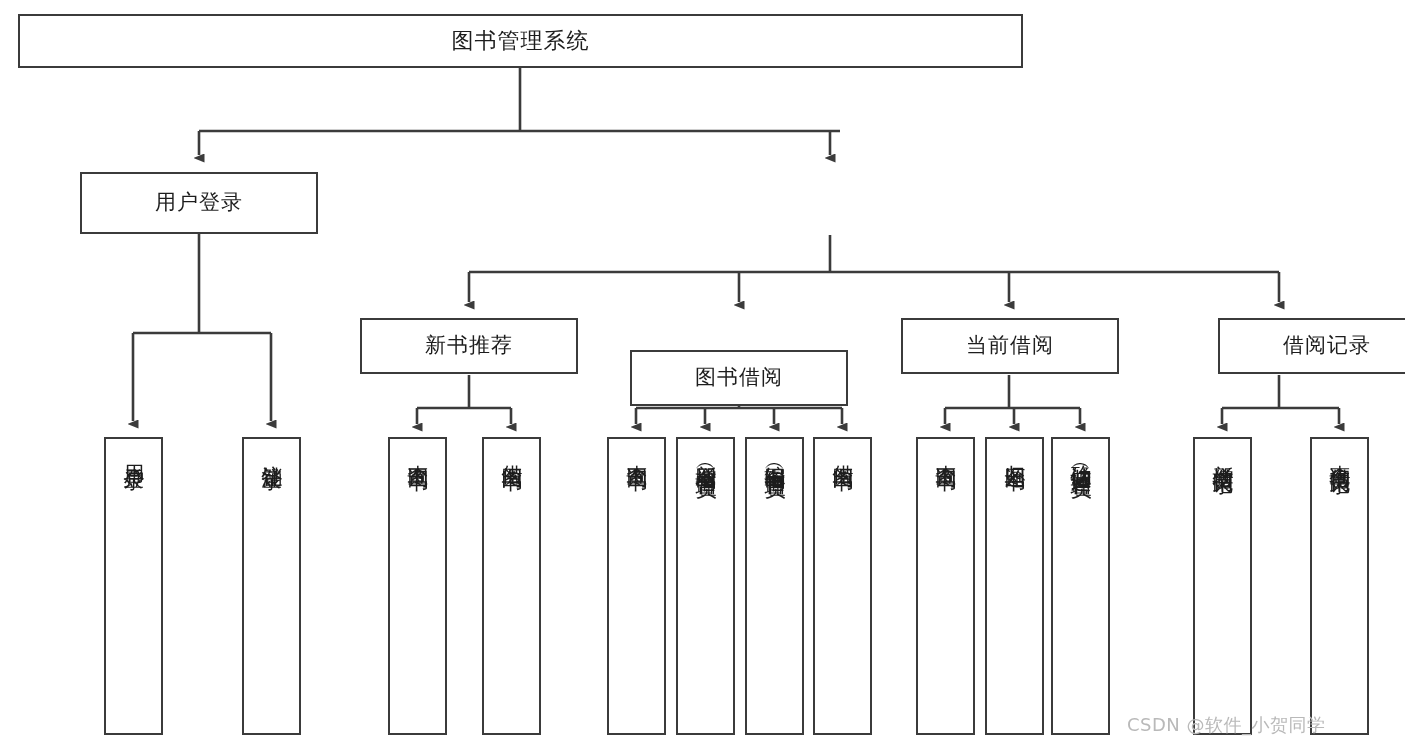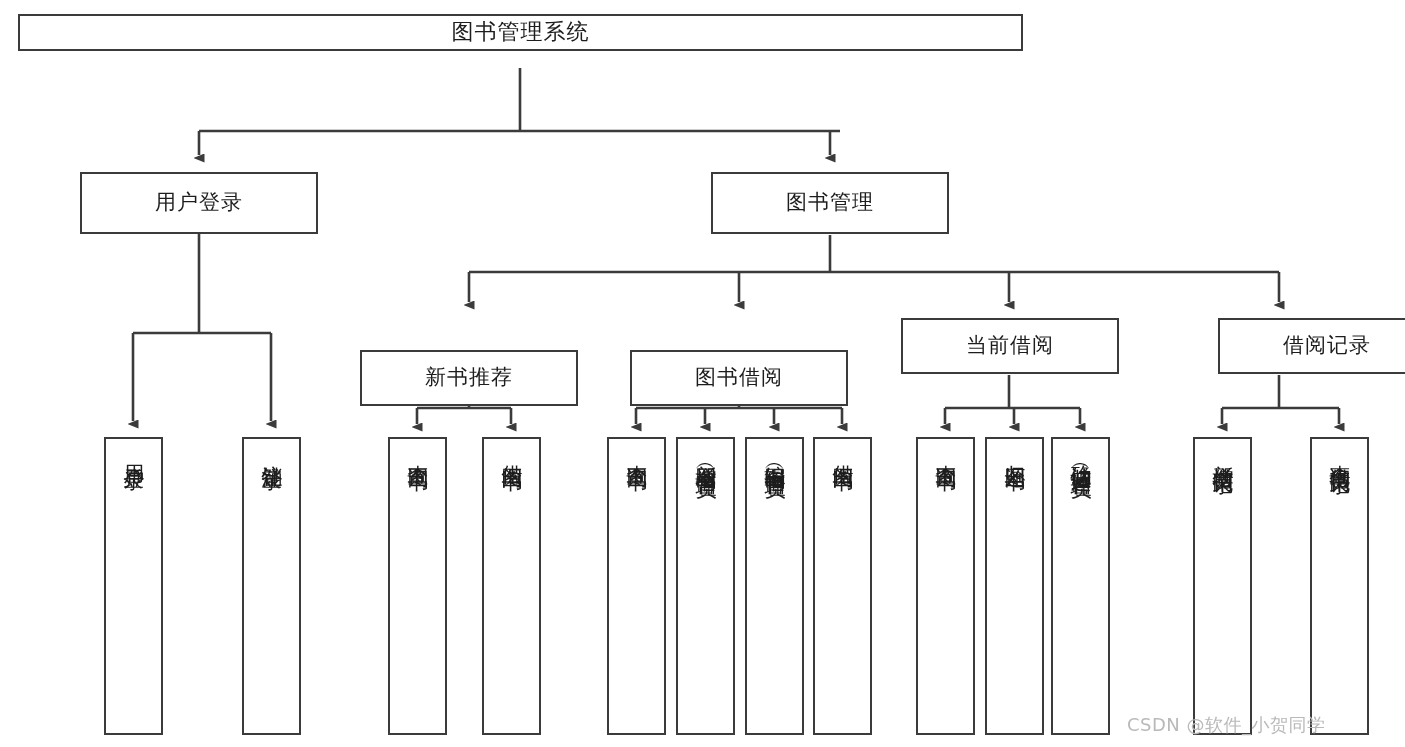--- a/index.html
+++ b/index.html
@@ -115,32 +115,29 @@
       <path d="M1014,408 L1014,424" marker-end="url(#arrow)"></path>
       <path d="M1080,408 L1080,424" marker-end="url(#arrow)"></path>
 
       <path d="M1279,375 L1279,408"></path>
       <path d="M1222,408 L1339,408"></path>
       <path d="M1222,408 L1222,424" marker-end="url(#arrow)"></path>
       <path d="M1339,408 L1339,424" marker-end="url(#arrow)"></path>
     </g>
   </svg>
 
-  <div class="node horiz root" style="left:18px; top:14px; width:1005px; height:37px;">
+  <div class="node horiz root" style="left:18px; top:14px; width:1005px; height:54px;">
     <span>图书管理系统</span>
   </div>
 
   <div class="node horiz" style="left:80px; top:172px; width:238px; height:62px;">
     <span>用户登录</span>
   </div>
-  <div class="node horiz" style="left:711px; top:172px; width:238px; height:62px;">
-    <span>图书管理</span>
-  </div>
 
-  <div class="node horiz" style="left:360px; top:318px; width:218px; height:56px;margin-top:32px;">
+  <div class="node horiz" style="left:360px; top:318px; width:218px; height:56px;">
     <span>新书推荐</span>
   </div>
   <div class="node horiz" style="left:630px; top:318px; width:218px; height:56px;margin-top:32px;">
     <span>图书借阅</span>
   </div>
   <div class="node horiz" style="left:901px; top:318px; width:218px; height:56px;text-align:center;">
     <span>当前借阅</span>
   </div>
   <div class="node horiz" style="left:1171px; top:318px; width:218px; height:56px;margin-left:47px;">
     <span>借阅记录</span>

